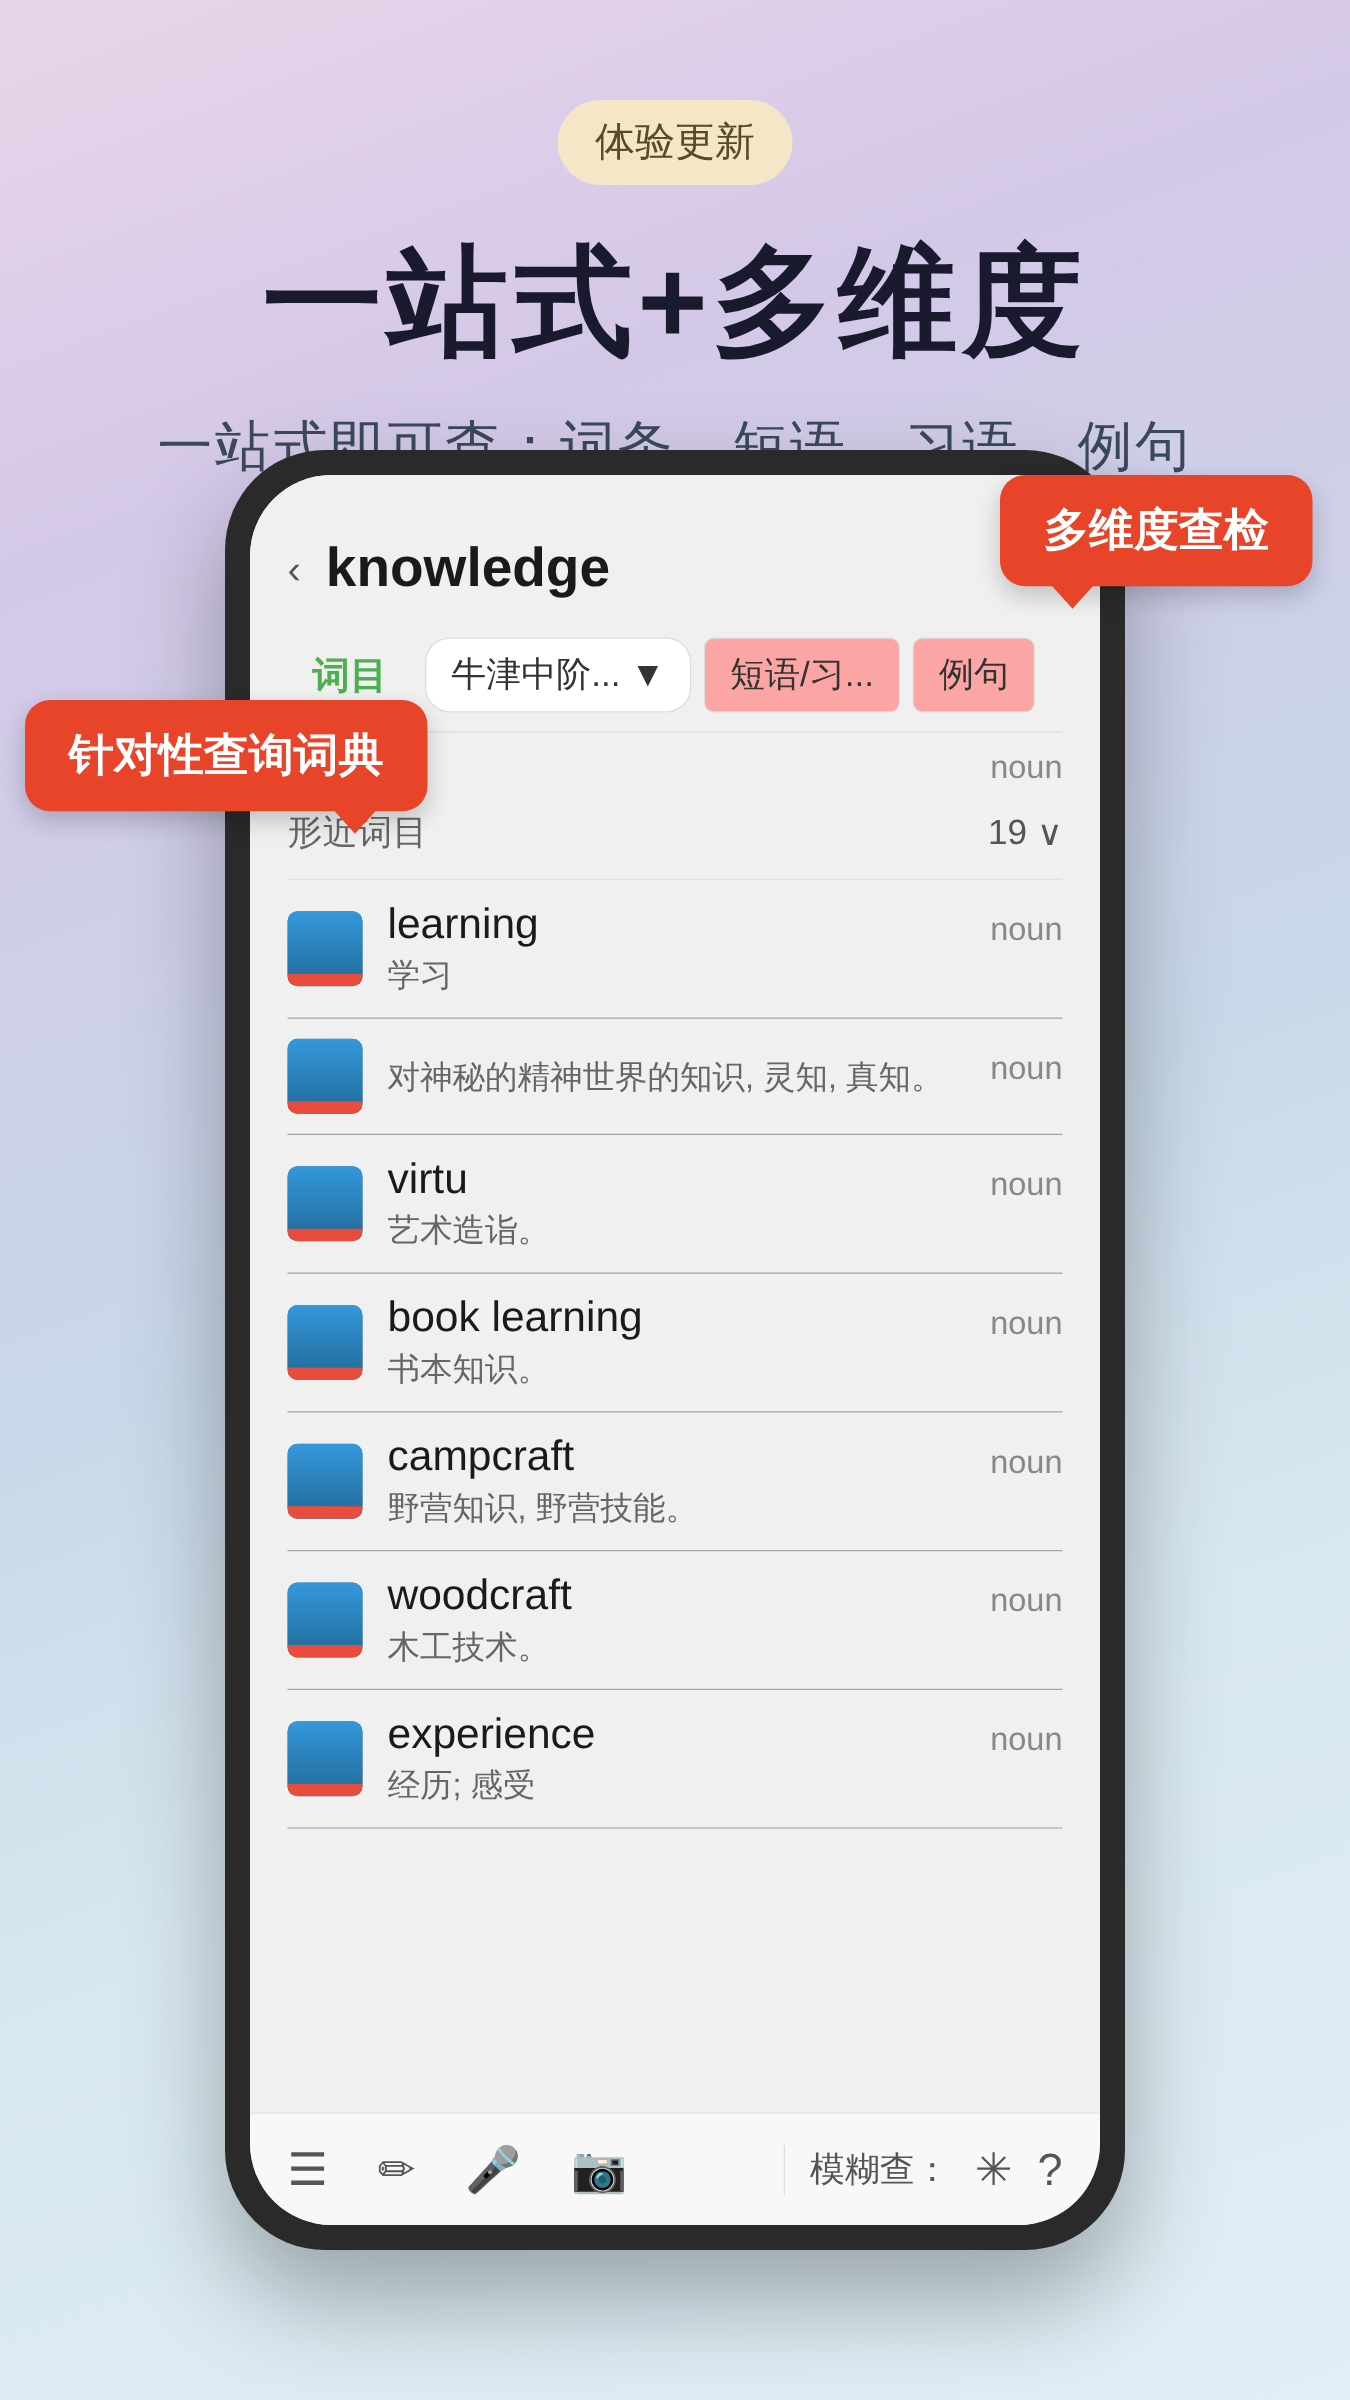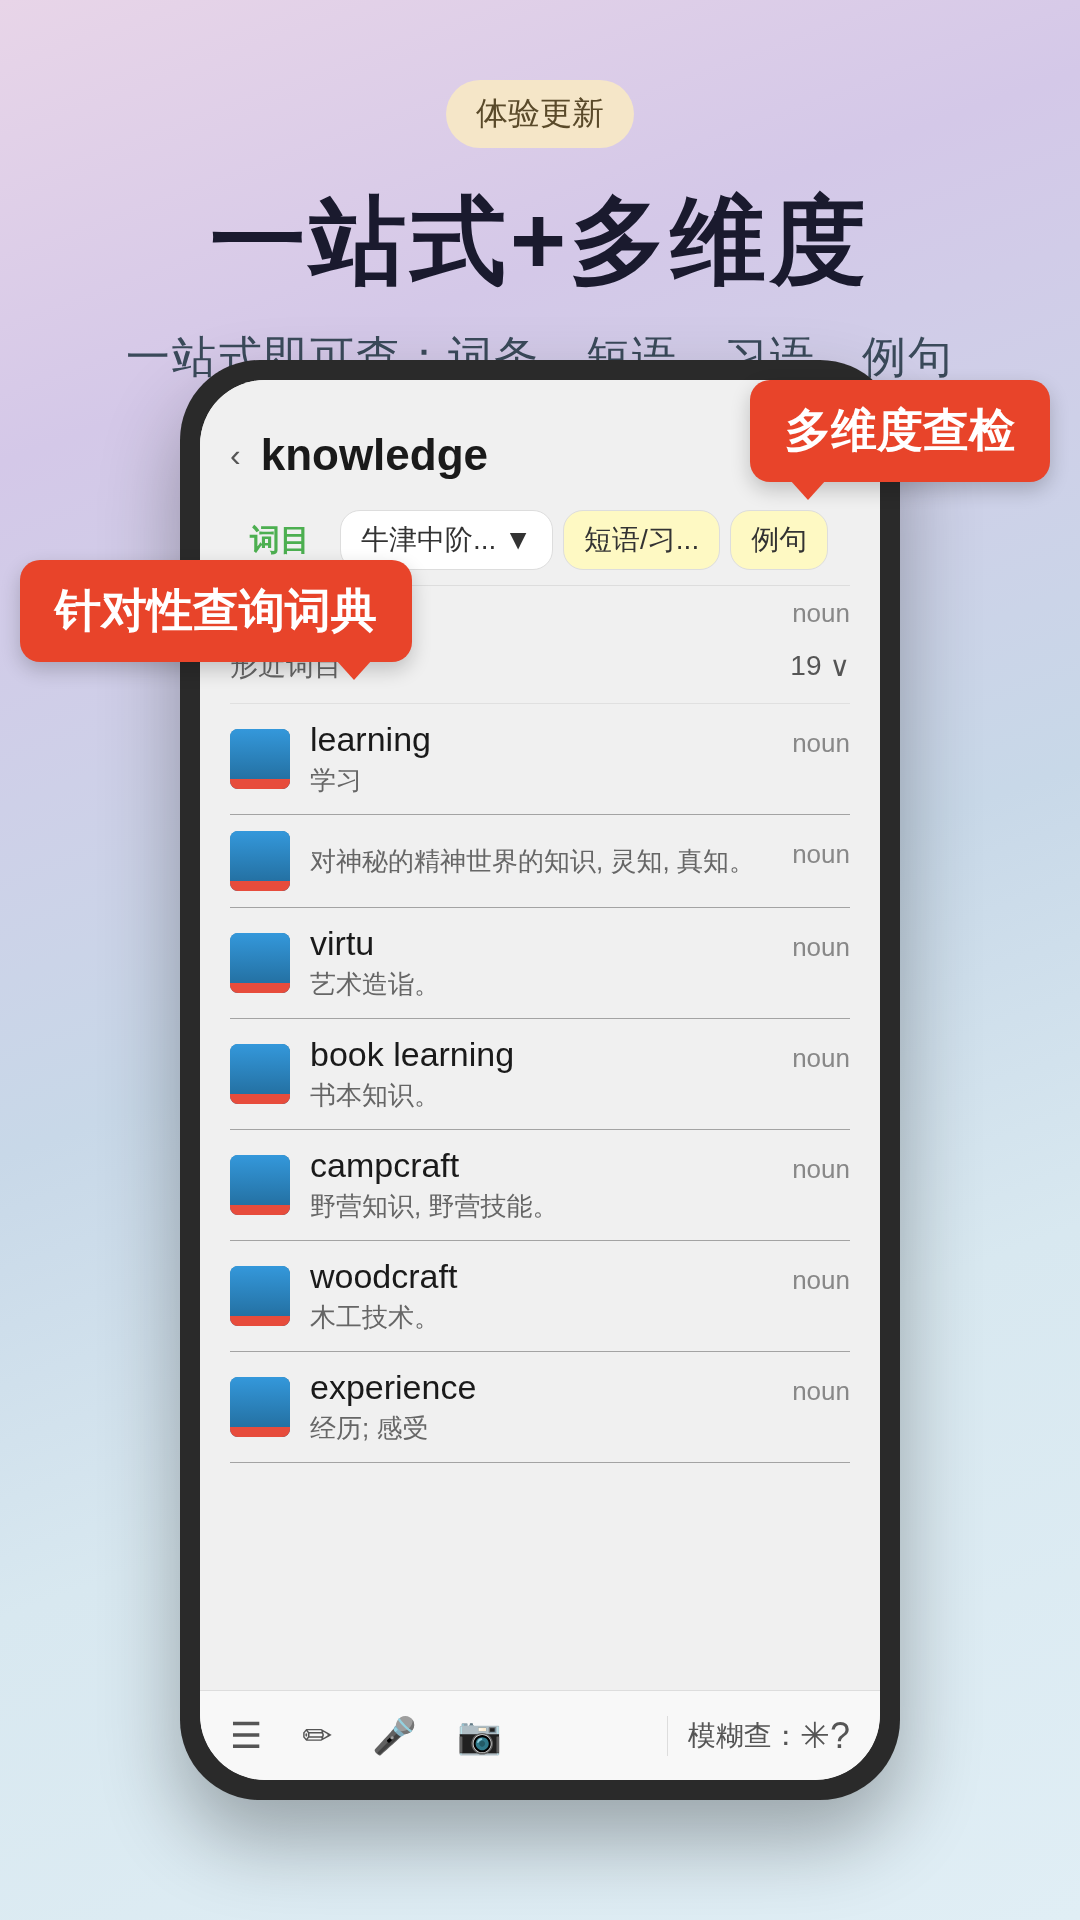--- a/index.html
+++ b/index.html
@@ -119,23 +119,23 @@
       border-radius: 20px;
       padding: 10px 20px;
       font-size: 28px;
       color: #333;
       display: flex;
       align-items: center;
       gap: 8px;
     }
 
     .tab-btn {
-      background: #fef9c3;
+      background: #fca5a5;
       border: 1px solid #ddd;
-      border-radius: 20px;
+      border-radius: 8px;
       padding: 10px 20px;
       font-size: 28px;
       color: #333;
     }
 
     
     .dict-content {
       padding: 0 30px;
       overflow: hidden;
     }
@@ -251,33 +251,34 @@
     .toolbar-divider {
       width: 1px;
       height: 40px;
       background: #ddd;
       margin: 0 20px;
     }
 
     .toolbar-right {
       display: flex;
       align-items: center;
+      gap: 20px;
     }
 
     .fuzzy-label {
       font-size: 28px;
       color: #555;
     }
 
     
     .callout-red {
       position: absolute;
       background: #e8442a;
       color: white;
-      font-size: 46px;
+      font-size: 36px;
       font-weight: 700;
       padding: 20px 35px;
       border-radius: 20px;
       box-shadow: 0 8px 20px rgba(0,0,0,0.2);
     }
 
     .callout-top-right {
       top: 380px;
       right: 30px;
       z-index: 10;

